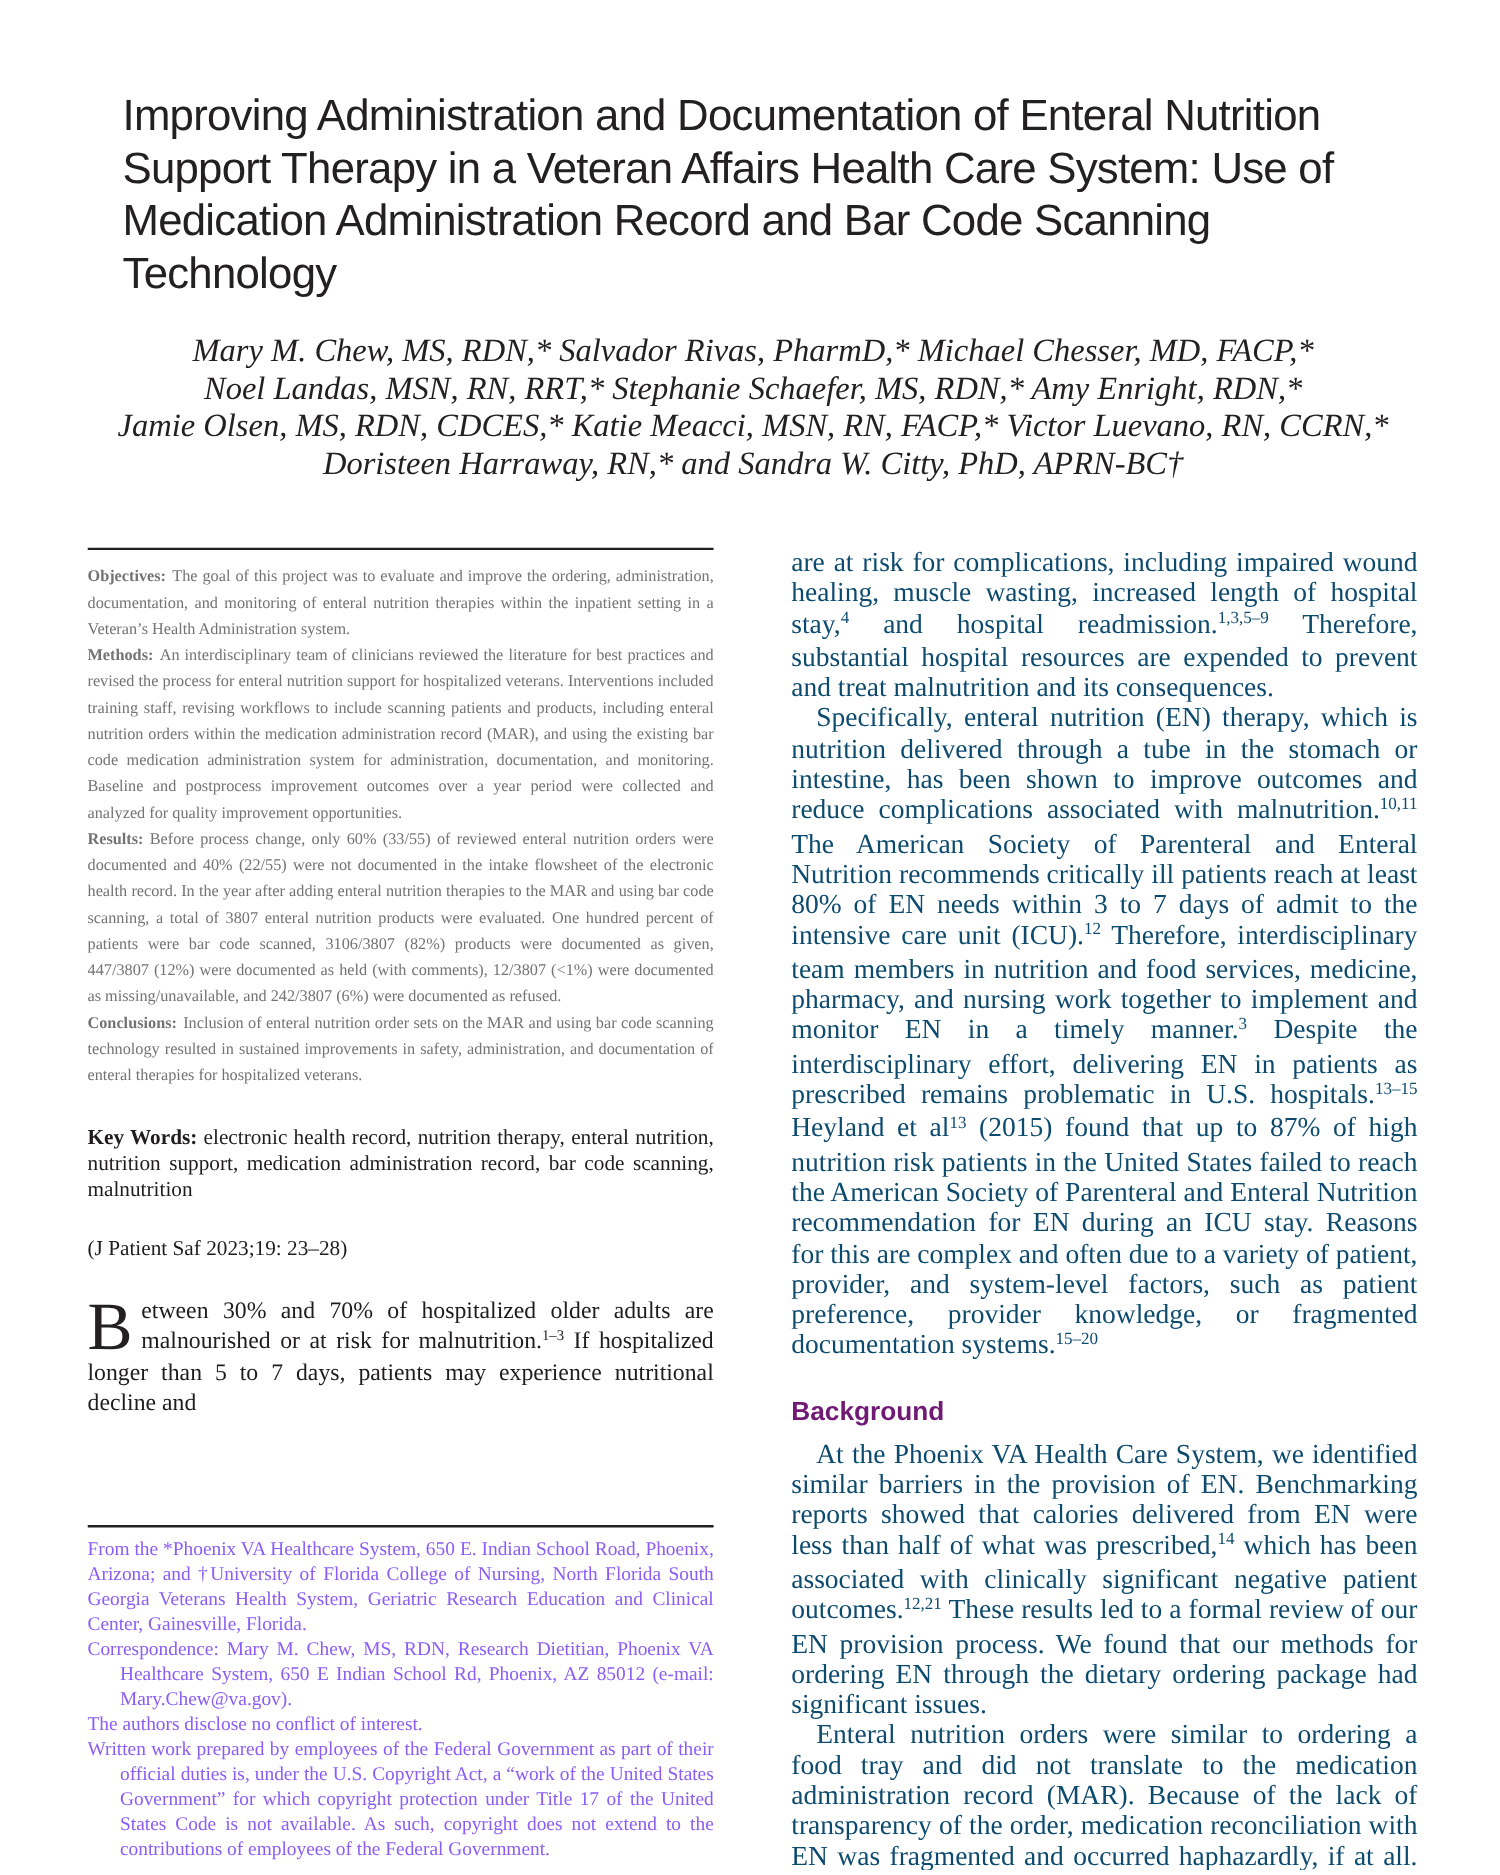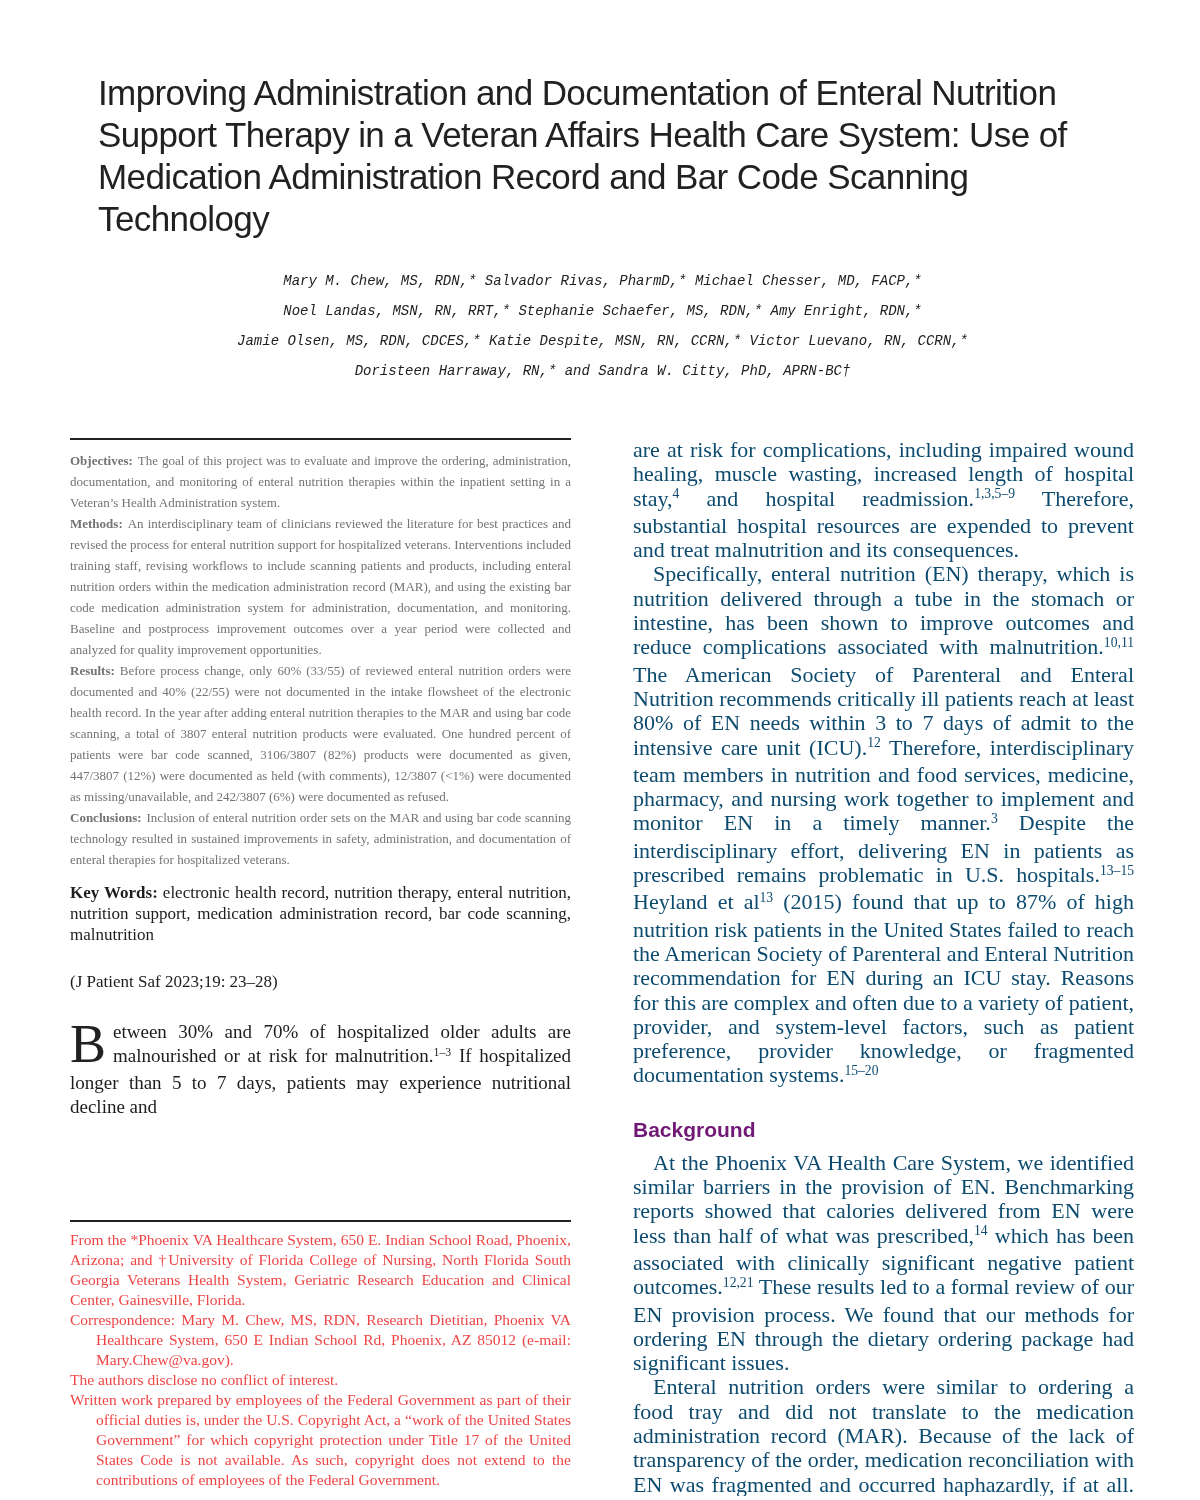--- a/index.html
+++ b/index.html
@@ -9,43 +9,43 @@
     color:#1e1c1c; font-family:"Liberation Serif","DejaVu Serif",serif;
     padding:72px 65px 0 70px;
   }
   .title {
     font-family:"Liberation Sans","DejaVu Sans",sans-serif;
     font-weight:500; font-size:35px; line-height:42px; letter-spacing:-0.6px;
     color:#232021; text-align:left; margin:0 28px;
   }
   .authors { margin-top:26px; text-align:center; }
   .author-line {
-    font-style:italic; font-size:14px; line-height:30px; color:#232021;font-family:Liberation Mono, monospace;
+    font-style:italic; font-size:26px; line-height:30px; color:#232021;
   }
   .columns {
     display:flex; gap:62px; margin-top:52px; height:1058px;
   }
   .col { width:501px; display:flex; flex-direction:column; overflow:hidden; }
   .abstract-rule, .fn-rule { border-top:2.5px solid #232021; width:100%; }
   .abstract { margin-top:10px; }
   .abs-p {
     font-size:13px; line-height:21px; text-align:justify; color:#737373;
   }
   .abs-label { font-weight:bold; margin-right:5px; }
-  .keywords { margin-top:12px; font-size:17px; line-height:21px; text-align:justify; }
+  .keywords { margin-top:29px; font-size:17px; line-height:21px; text-align:justify; }
   .citation { margin-top:26px; font-size:17px; line-height:21px; }
   .intro {
     margin-top:28px; font-size:19px; line-height:24px; text-align:justify;
   }
   .dropcap {
     float:left; font-size:54px; line-height:44px; padding:2px 7px 0 0; color:#232021;
   }
   .footnotes { margin-top:auto; padding-bottom:6px; }
   .fn {
-    font-size:15.5px; line-height:20px; text-align:justify; color:#ef4444;
+    font-size:15.5px; line-height:20px; text-align:justify; color:#8b5cf6;
   }
   .footnotes .fn:first-of-type { margin-top:8px; }
   .fn.hang { padding-left:26px; text-indent:-26px; }
   .body-p {
     font-size:22px; line-height:24.3px; text-align:justify; color:#0c4a6e;
   }
   .body-p.indent { text-indent:20px; }
   .section-heading {
     font-family:"Liberation Sans","DejaVu Sans",sans-serif;
     font-size:21px; font-weight:bold; color:#701a75;
@@ -57,21 +57,21 @@
 </head>
 <body>
 
 <div class="page">
 
   <h1 class="title">Improving Administration and Documentation of Enteral Nutrition Support Therapy in a Veteran Affairs Health Care System: Use of Medication Administration Record and Bar Code Scanning Technology</h1>
 
   <div class="authors">
     <div class="author-line">Mary M. Chew, MS, RDN,* Salvador Rivas, PharmD,* Michael Chesser, MD, FACP,*</div>
     <div class="author-line">Noel Landas, MSN, RN, RRT,* Stephanie Schaefer, MS, RDN,* Amy Enright, RDN,*</div>
-    <div class="author-line">Jamie Olsen, MS, RDN, CDCES,* Katie Despite, MSN, RN, CCRN,* Victor Luevano, RN, CCRN,*</div>
+    <div class="author-line">Jamie Olsen, MS, RDN, CDCES,* Katie Meacci, MSN, RN, FACP,* Victor Luevano, RN, CCRN,*</div>
     <div class="author-line">Doristeen Harraway, RN,* and Sandra W. Citty, PhD, APRN-BC†</div>
   </div>
 
   <div class="columns">
 
     <div class="col">
       <div class="abstract-rule"></div>
 
       <div class="abstract">
         <p class="abs-p"><span class="abs-label">Objectives:</span><span>The goal of this project was to evaluate and improve the ordering, administration, documentation, and monitoring of enteral nutrition therapies within the inpatient setting in a Veteran’s Health Administration system.</span></p>

